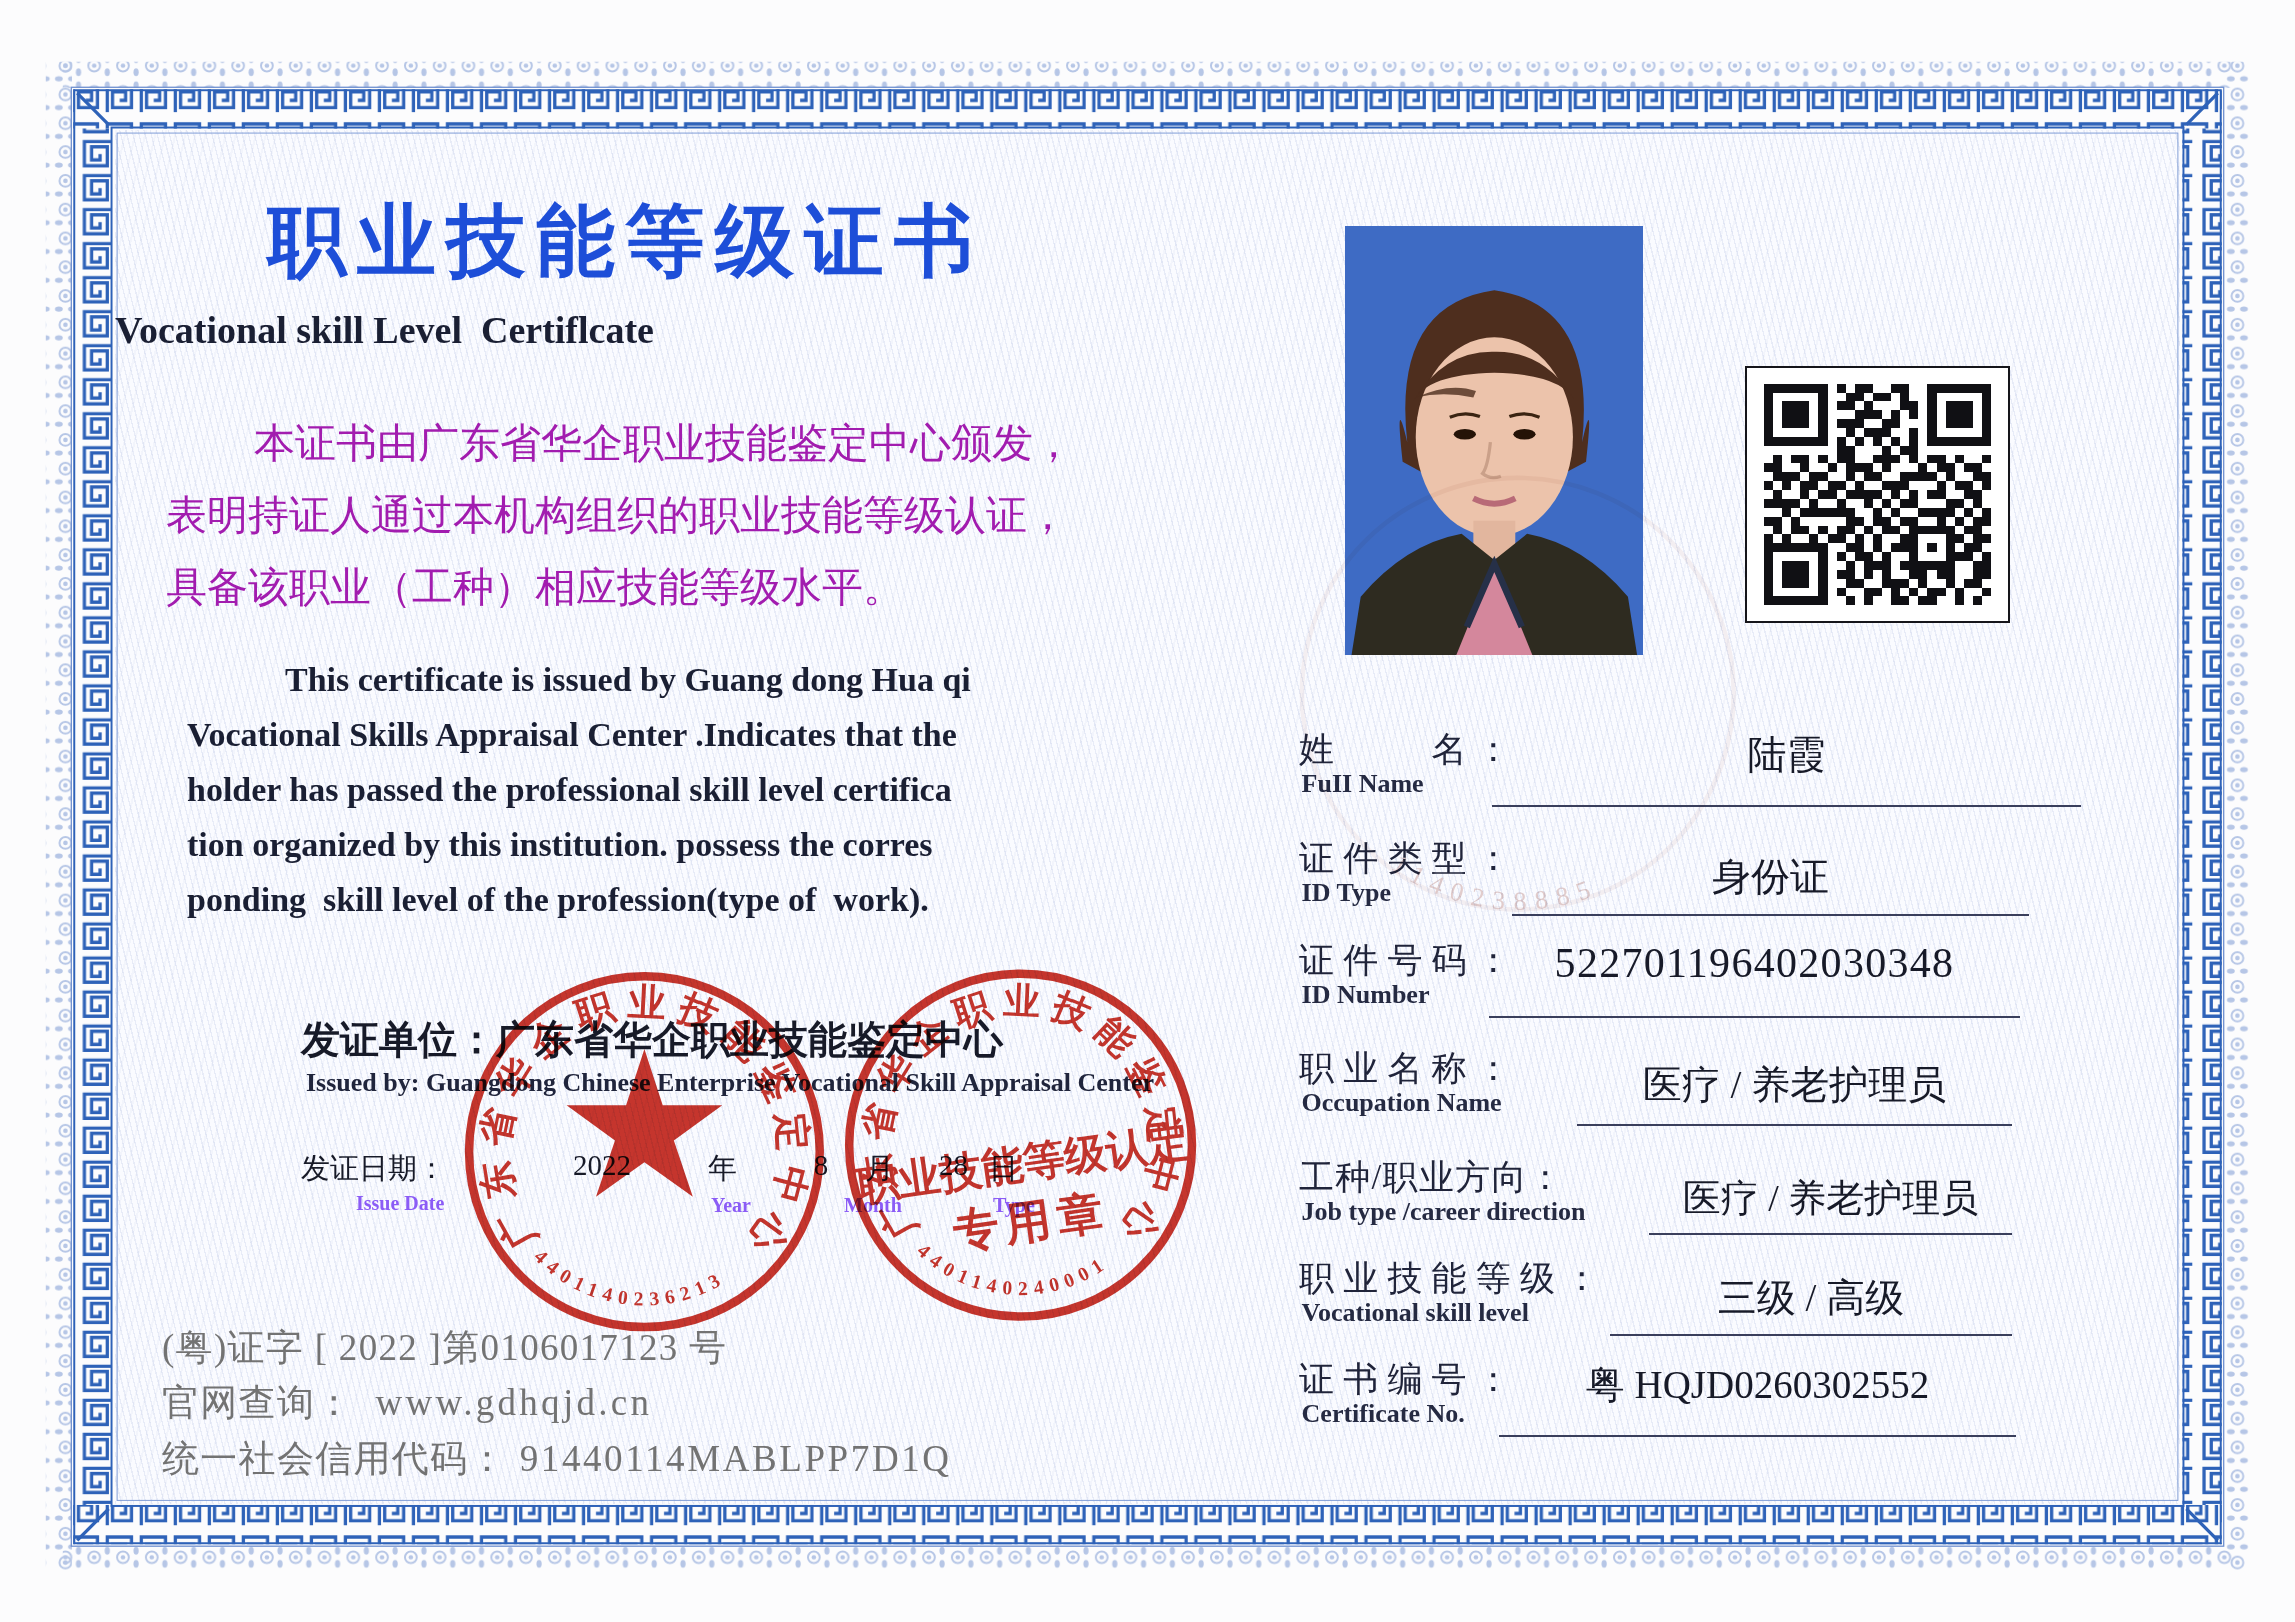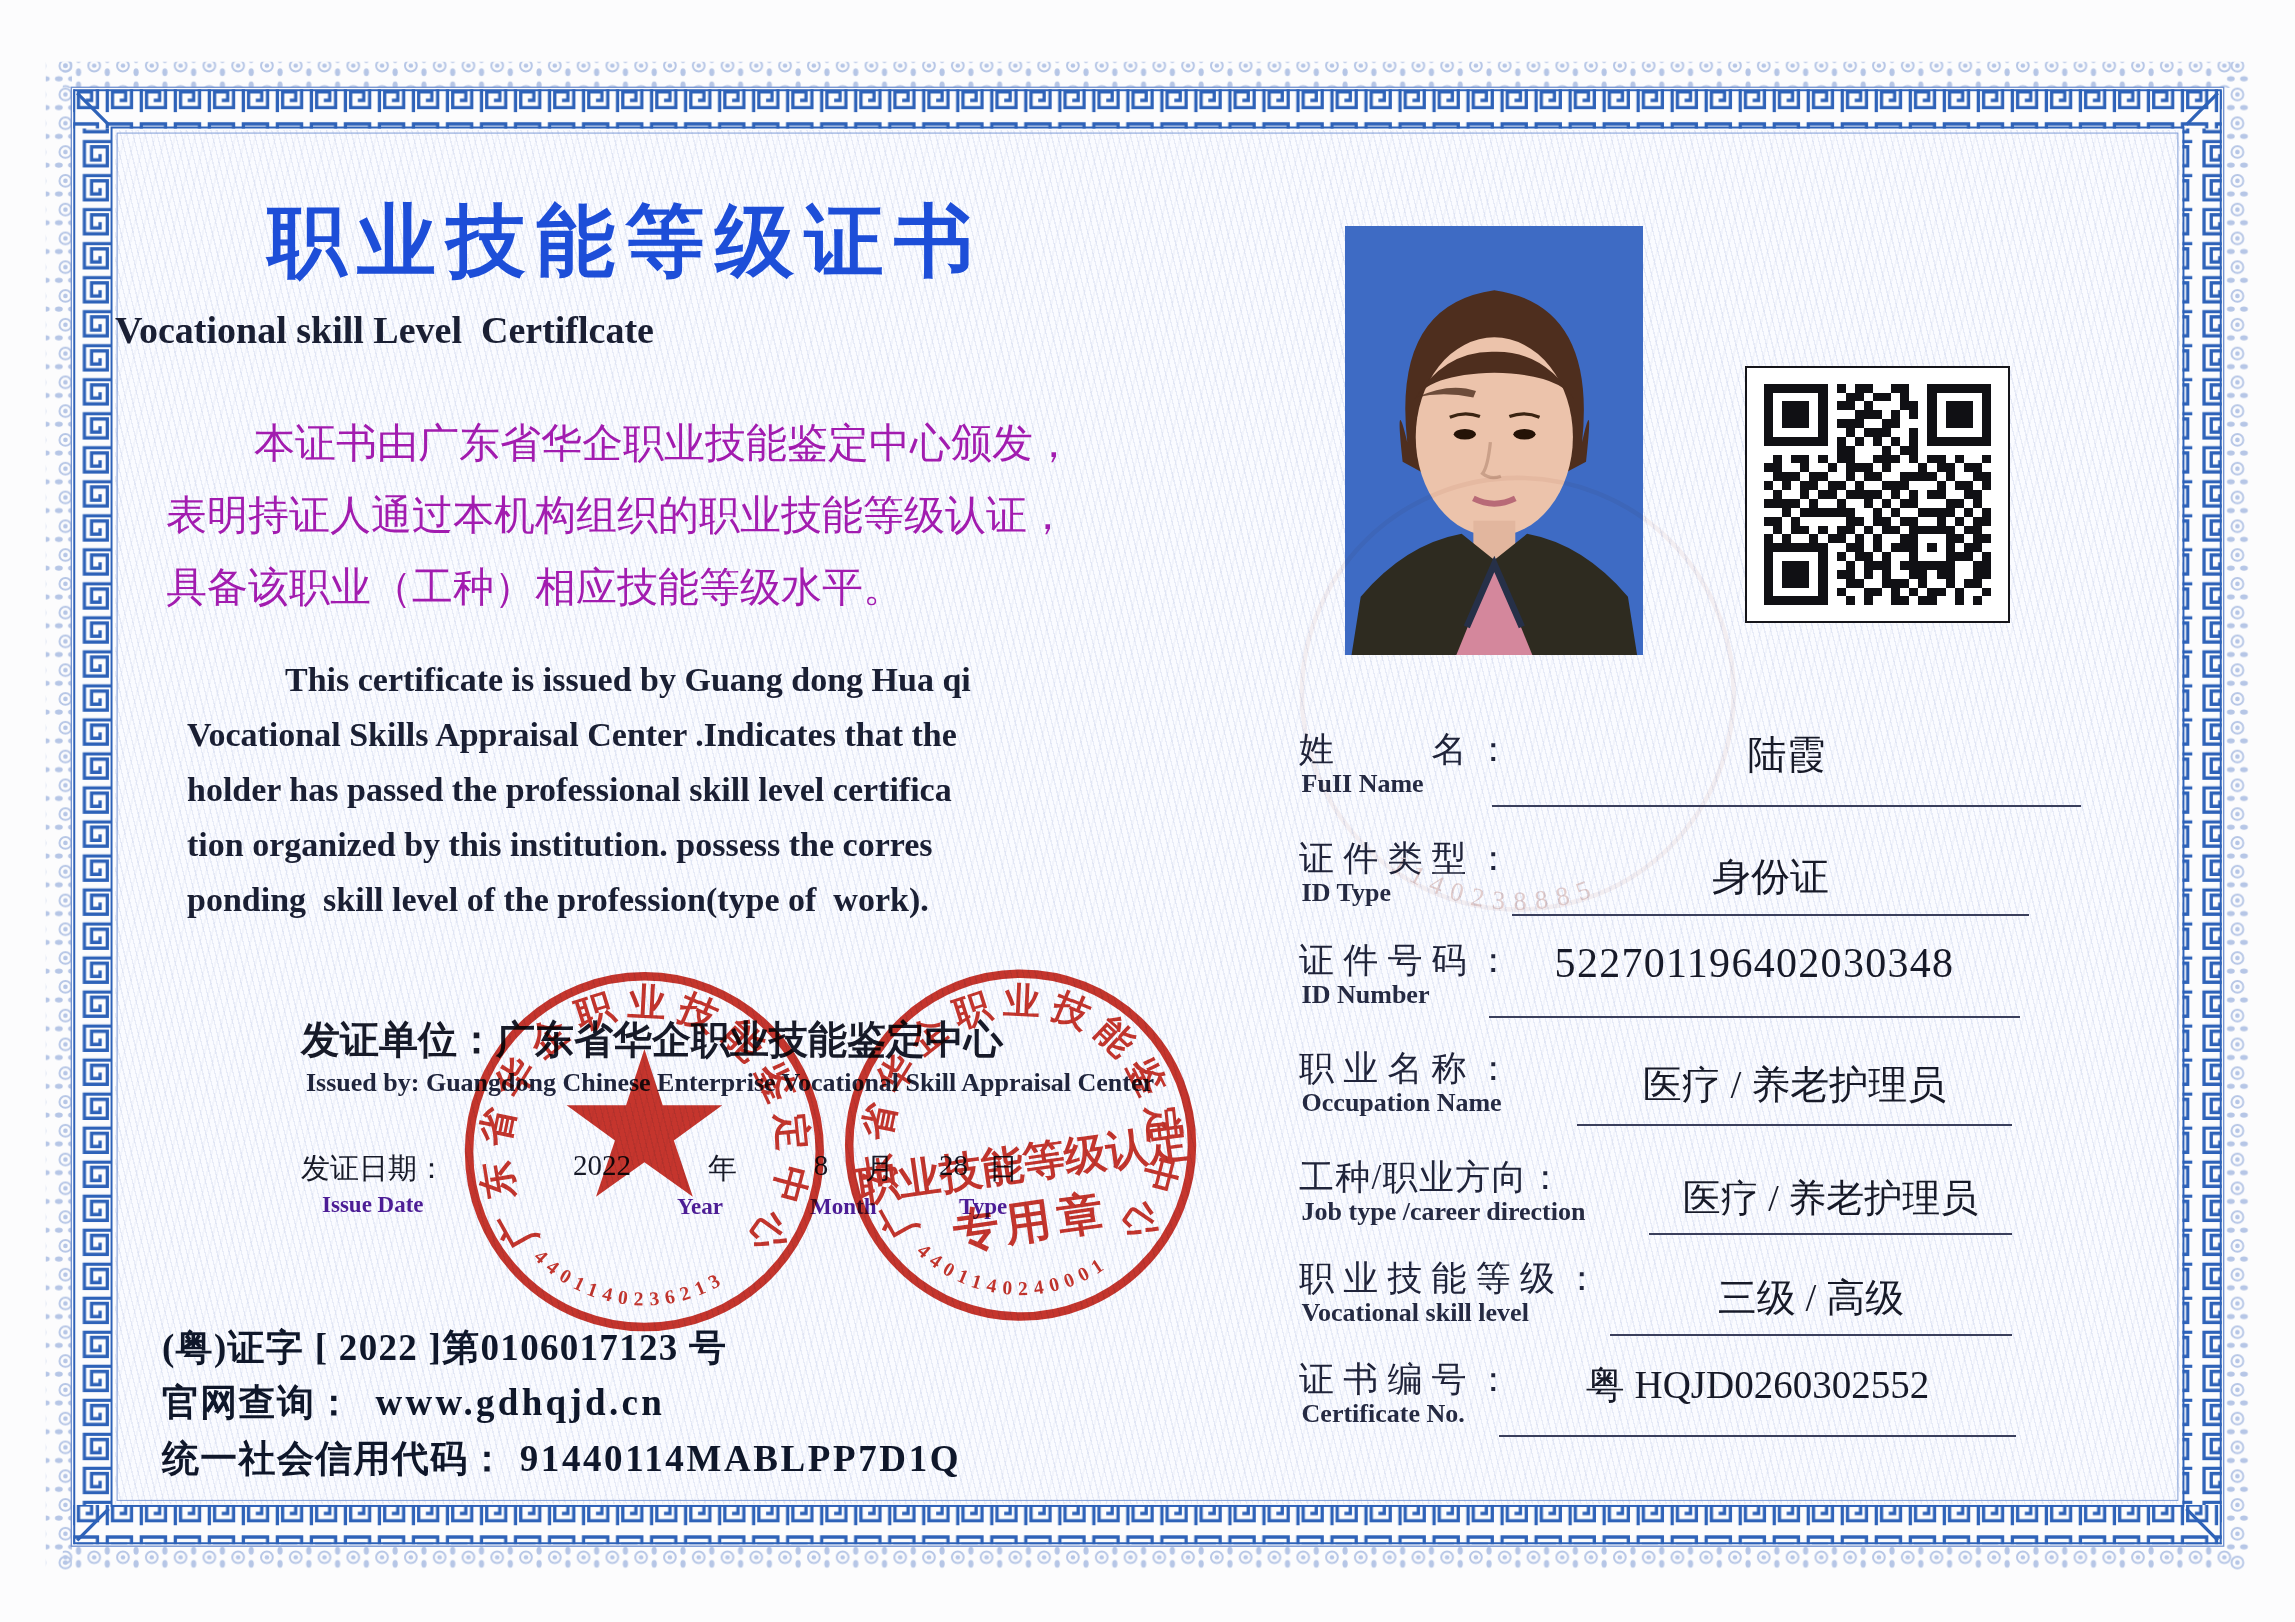--- a/index.html
+++ b/index.html
@@ -20,22 +20,22 @@
   }
   
   .title-cn{left:115px;top:189px;width:1021px;text-align:center;font-size:79px;font-weight:700;letter-spacing:10.5px;color:#1d4ed8;}
   .title-en{left:115px;top:308px;width:1021px;text-align:left;font-size:38px;font-weight:700;color:#1a1f33;}
   .intro-cn{left:166px;top:407px;width:955px;font-size:41px;line-height:72px;color:#a21caf;}
   .intro-cn .ind{padding-left:88px;}
   .intro-en{left:154px;top:652px;width:982px;font-size:34px;line-height:55px;font-weight:700;color:#1a1f33;margin-left:33px;}
   .issuer-cn{left:301px;top:1013px;font-size:39px;color:#171a28;font-weight:bold;}
   .issuer-en{left:306px;top:1068px;font-size:26px;font-weight:600;color:#20253c;}
   .date-txt{font-size:29px;color:#171a28;}
-  .date-sub{font-size:23px;font-weight:600;color:#4c1d95;}
-  .foot{font-size:37px;font-weight:700;color:#0f172a;letter-spacing:1.3px;}
+  .date-sub{font-size:20px;font-weight:600;color:#8b5cf6;margin-left:34px;}
+  .foot{font-size:37px;font-weight:400;color:#737373;letter-spacing:1.3px;}
   
   .frow{position:absolute;left:1299px;width:805px;height:82px;text-decoration:underline;}
   .flc{position:absolute;left:0;top:1.3px;font-size:35px;letter-spacing:9.2px;color:#20243a;}
   .fle{position:absolute;left:2.6px;top:44px;font-size:26px;font-weight:600;color:#252a42;}
   .fv{position:absolute;top:2.6px;text-align:center;font-size:39px;color:#171a28;}
   .fl{position:absolute;bottom:0;height:2px;background:#3a3f5c;}
   
   .photo{left:1345px;top:226px;width:298px;height:429px;}
   .qrbox{left:1745px;top:366px;width:261px;height:253px;background:#fff;border:2.6px solid #15151a;}
   .qr-grid{position:absolute;left:17px;top:15.7px;right:17px;bottom:15.7px;display:grid;}

